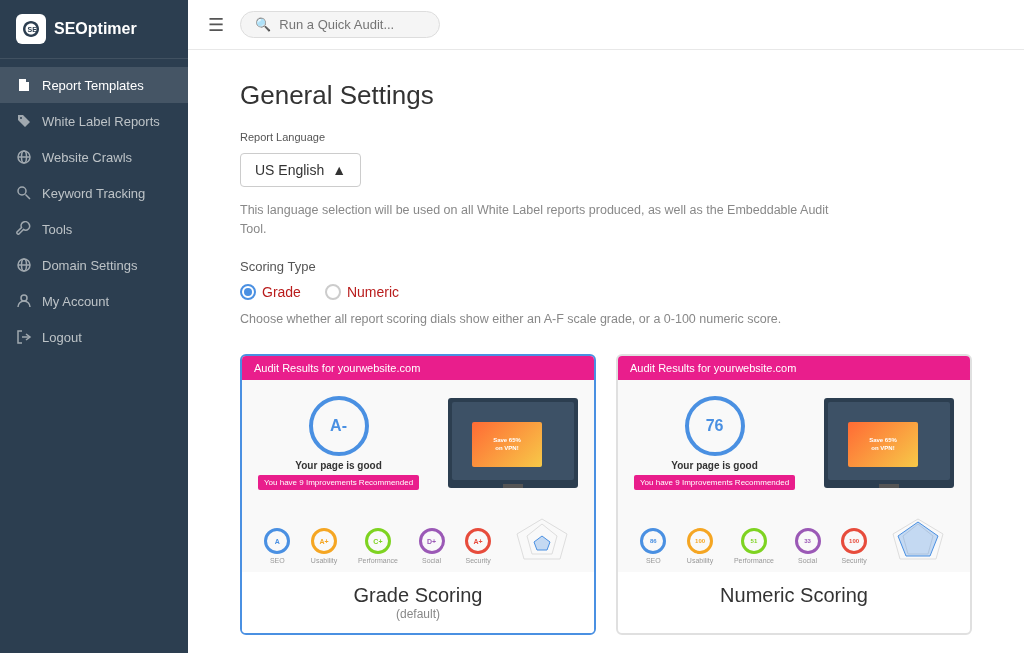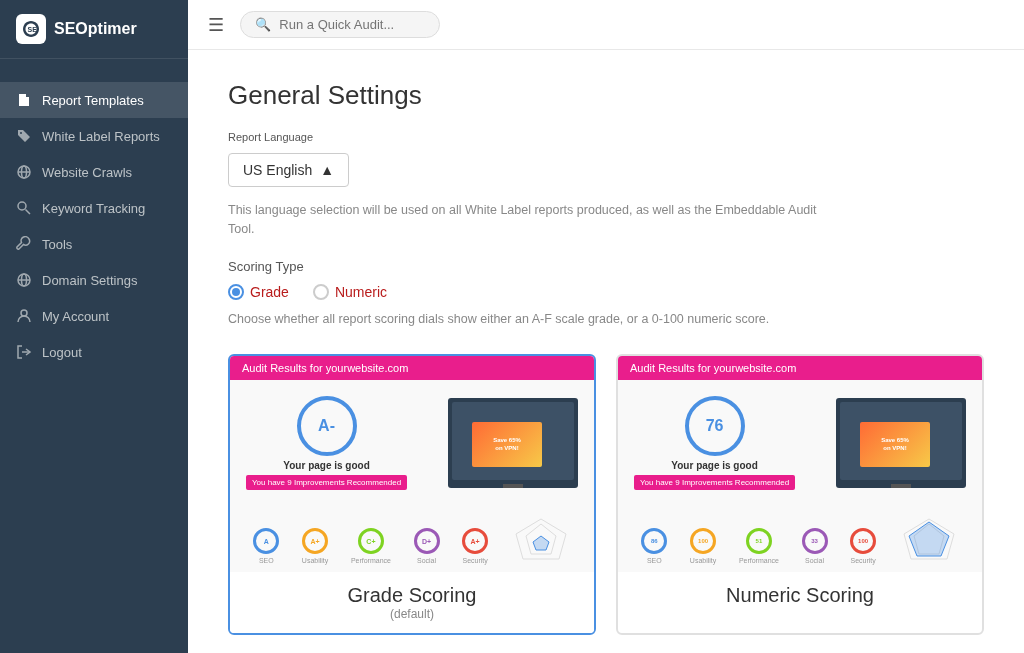--- a/index.html
+++ b/index.html
@@ -49,21 +49,21 @@
     .nav-item {
       display: flex;
       align-items: center;
       gap: 10px;
       padding: 10px 16px;
       color: #bdc3c7;
       font-size: 13px;
       cursor: pointer;
       transition: background 0.15s;
     }
-    .nav-item.active { background: rgba(255,255,255,0.12); color: #fff; margin-top: 15px; }
+    .nav-item.active { background: rgba(255,255,255,0.12); color: #fff; }
     .nav-icon {
       width: 16px;
       height: 16px;
       flex-shrink: 0;
       opacity: 0.8;
     }
     .nav-item.active .nav-icon { opacity: 1; }
 
     
     .main-wrapper {
@@ -104,21 +104,21 @@
       color: #999;
       outline: none;
       width: 140px;
     }
     .search-icon-svg { color: #aaa; font-size: 13px; }
 
     
     .content {
       flex: 1;
       overflow-y: auto;
-      padding: 30px 40px;
+      padding: 30px 52px;
       background: #fff;
     }
     .page-title {
       font-size: 26px;
       font-weight: 400;
       color: #333;
       margin-bottom: 20px;
     }
     .section-label {
       font-size: 11px;

